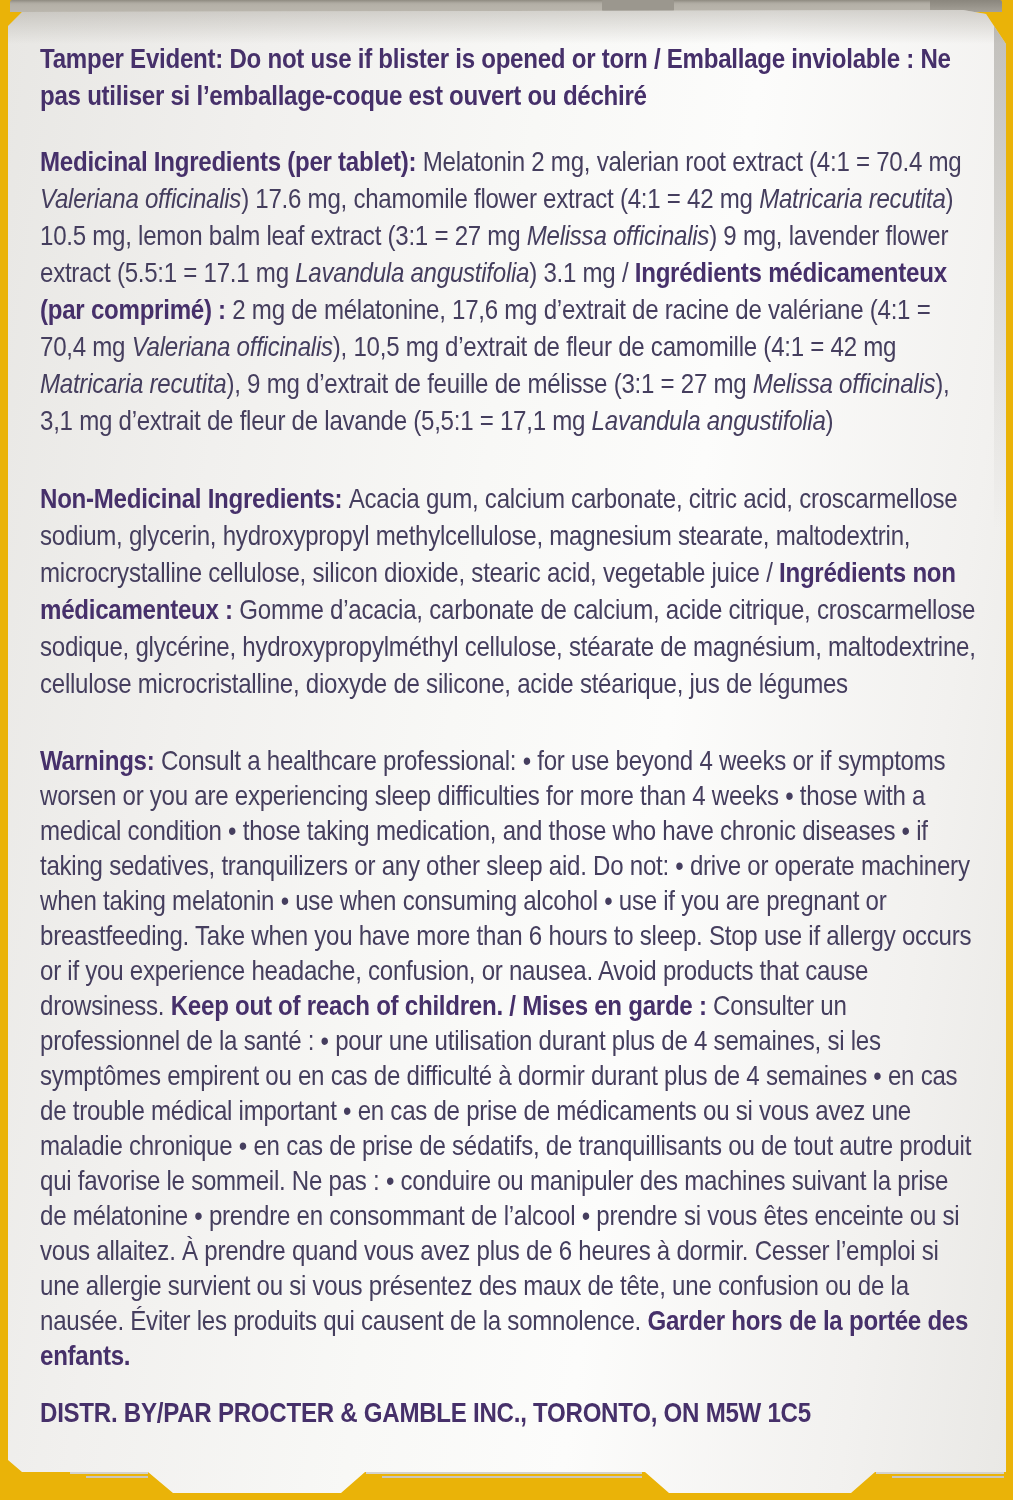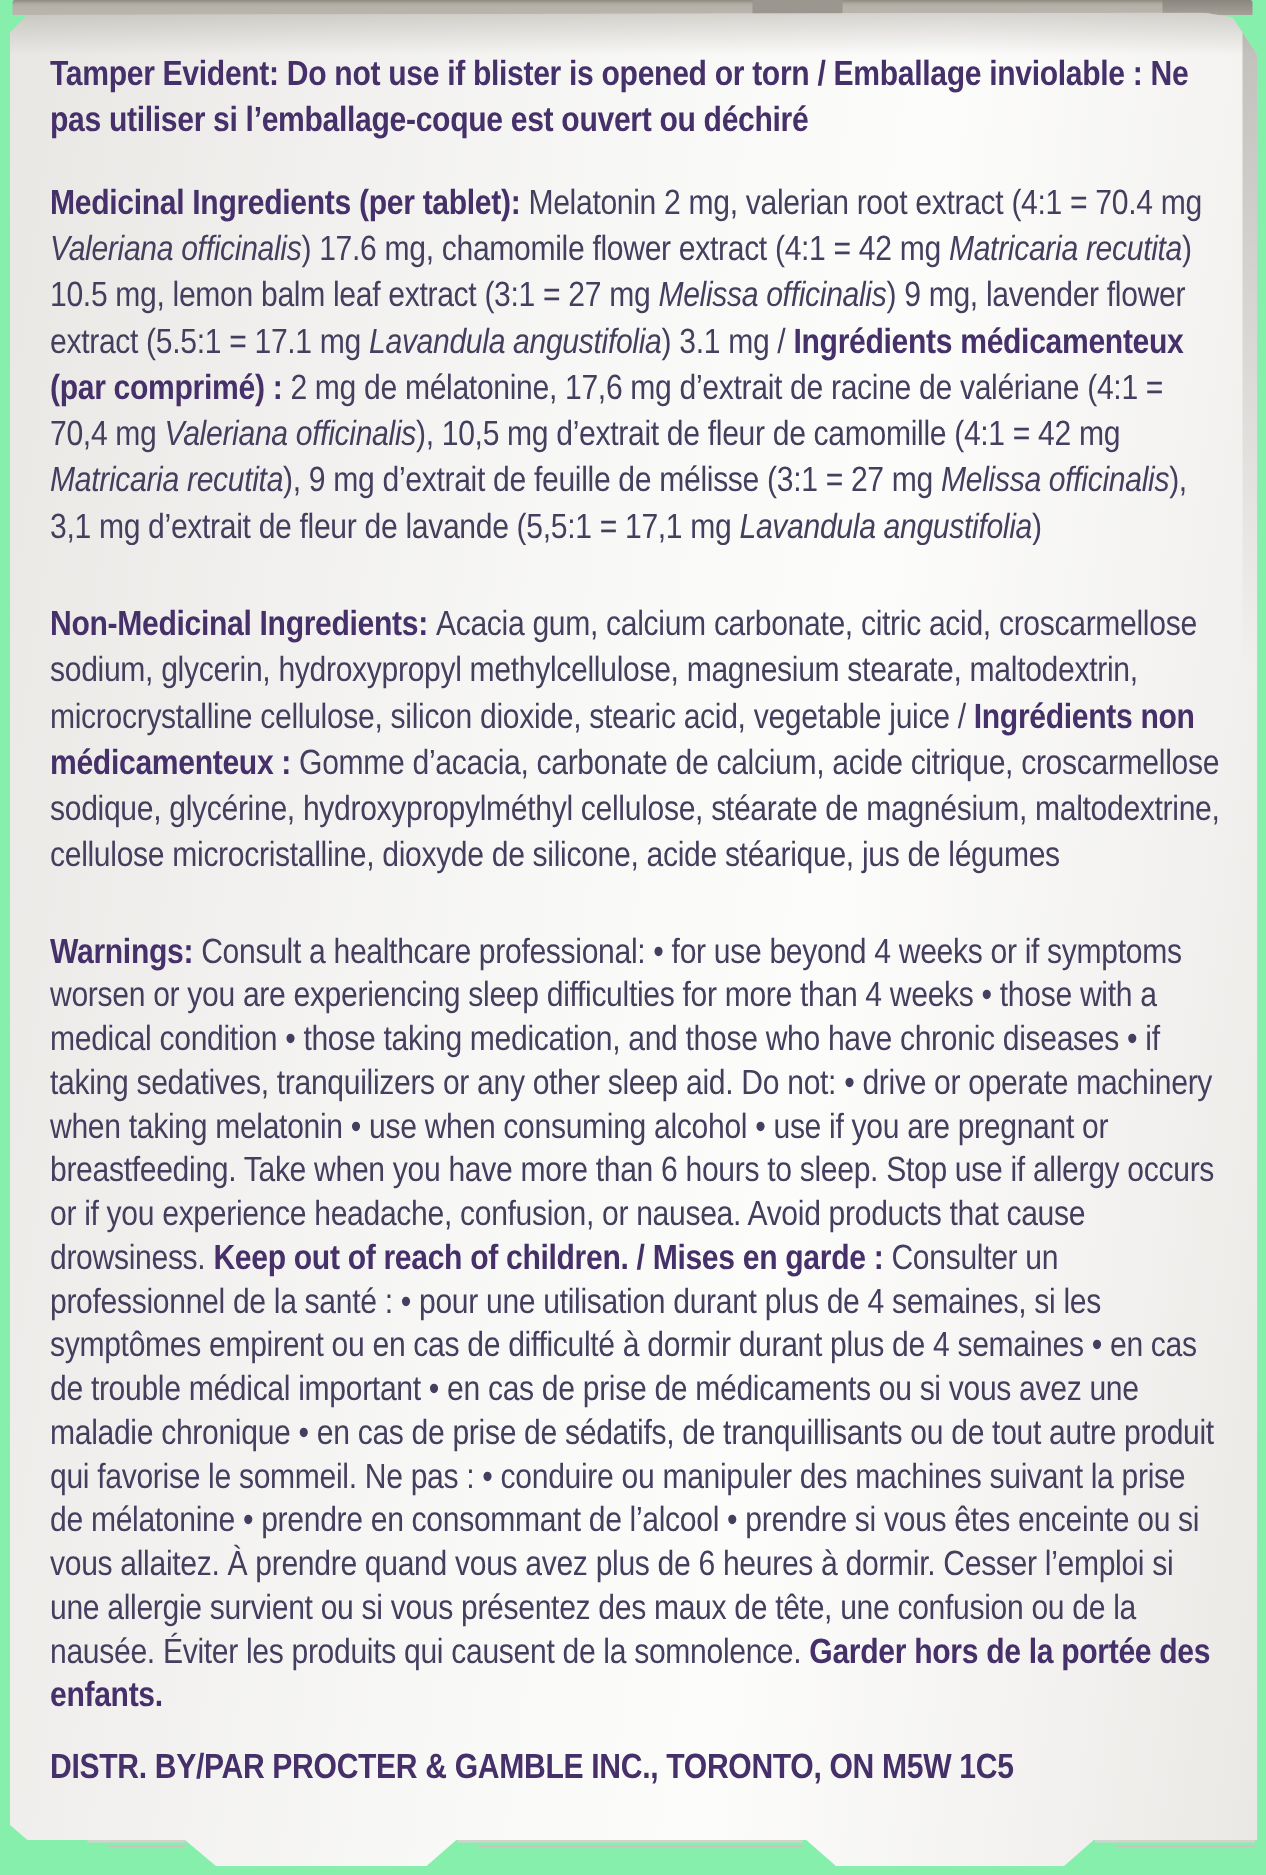--- a/index.html
+++ b/index.html
@@ -6,21 +6,21 @@
     --body-text:#453e5e;
     --heading-text:#46306a;
     --edge-tan:#b5b1a8;
   }
   html,body{margin:0;padding:0;background:#ffffff;}
   body{
     width:1013px;height:1500px;
     font-family:"Liberation Sans", sans-serif;
     position:relative;overflow:hidden;
   }
-  .scene{position:absolute;inset:0;background:#86efac;}
+  .scene{position:absolute;inset:0;background:#eab308;}
 
   
   .top-strip{
     position:absolute;left:10px;top:0;width:982px;height:12px;
     background:linear-gradient(180deg,#8e8a80 0,#aeaaa1 3px,var(--edge-tan) 5px,#bab6ad 100%);
     border-radius:2px 2px 0 0;
   }
   .top-strip-dark-seg{
     position:absolute;left:592px;top:0;width:72px;height:11px;
     background:#9b978e;border-radius:1px;

